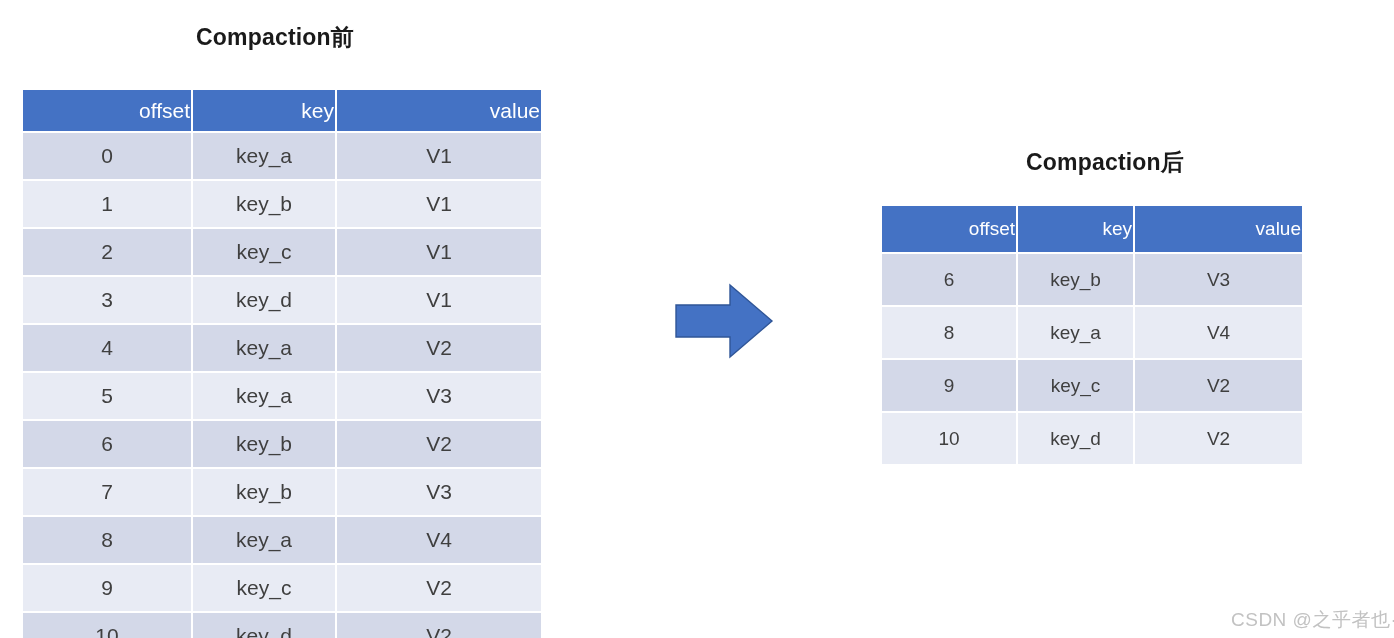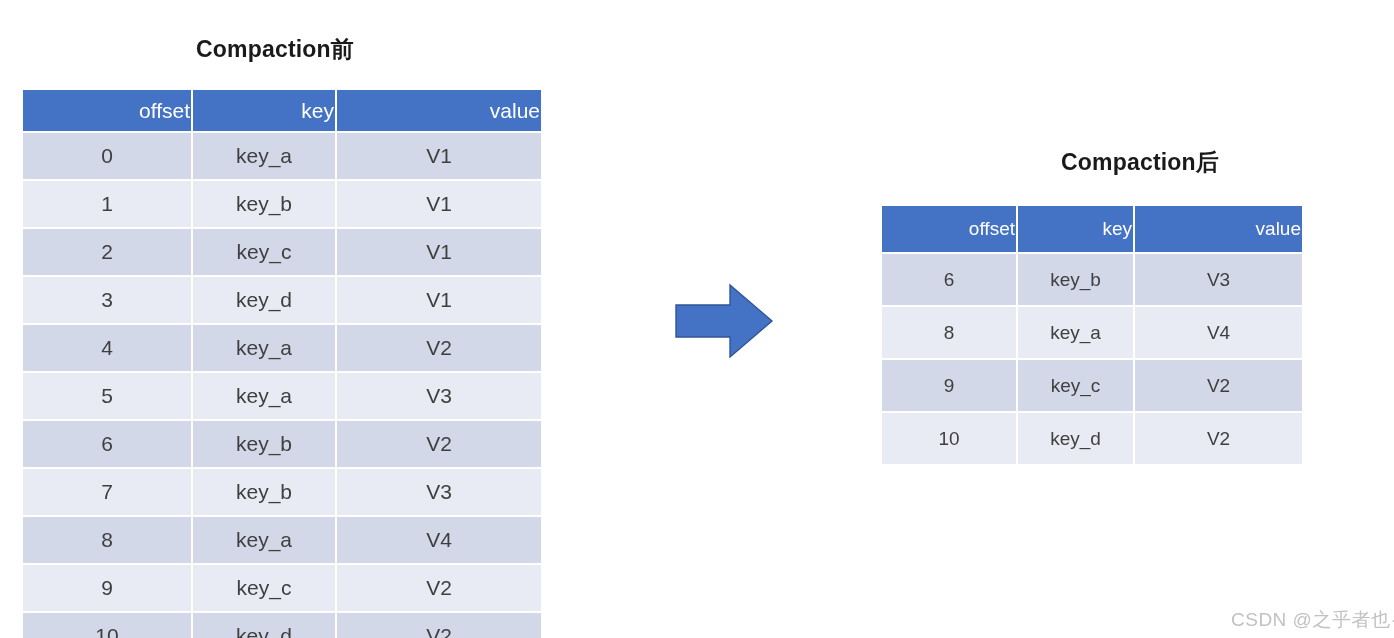--- a/index.html
+++ b/index.html
@@ -25,25 +25,25 @@
     position: absolute;
     font-size: 23px;
     font-weight: 700;
     color: #1a1a1a;
     letter-spacing: 0.2px;
     white-space: nowrap;
     text-align: center;
   }
   #title-before {
     left: 95px;
-    top: 34px;
+    top: 22px;
     width: 360px;
   }
   #title-after {
-    left: 960px;
+    left: 925px;
     top: 147px;
     width: 360px;
   }
 
   
   .data-table {
     position: absolute;
     border-collapse: separate;
     border-spacing: 2px 2px;
     table-layout: fixed;

